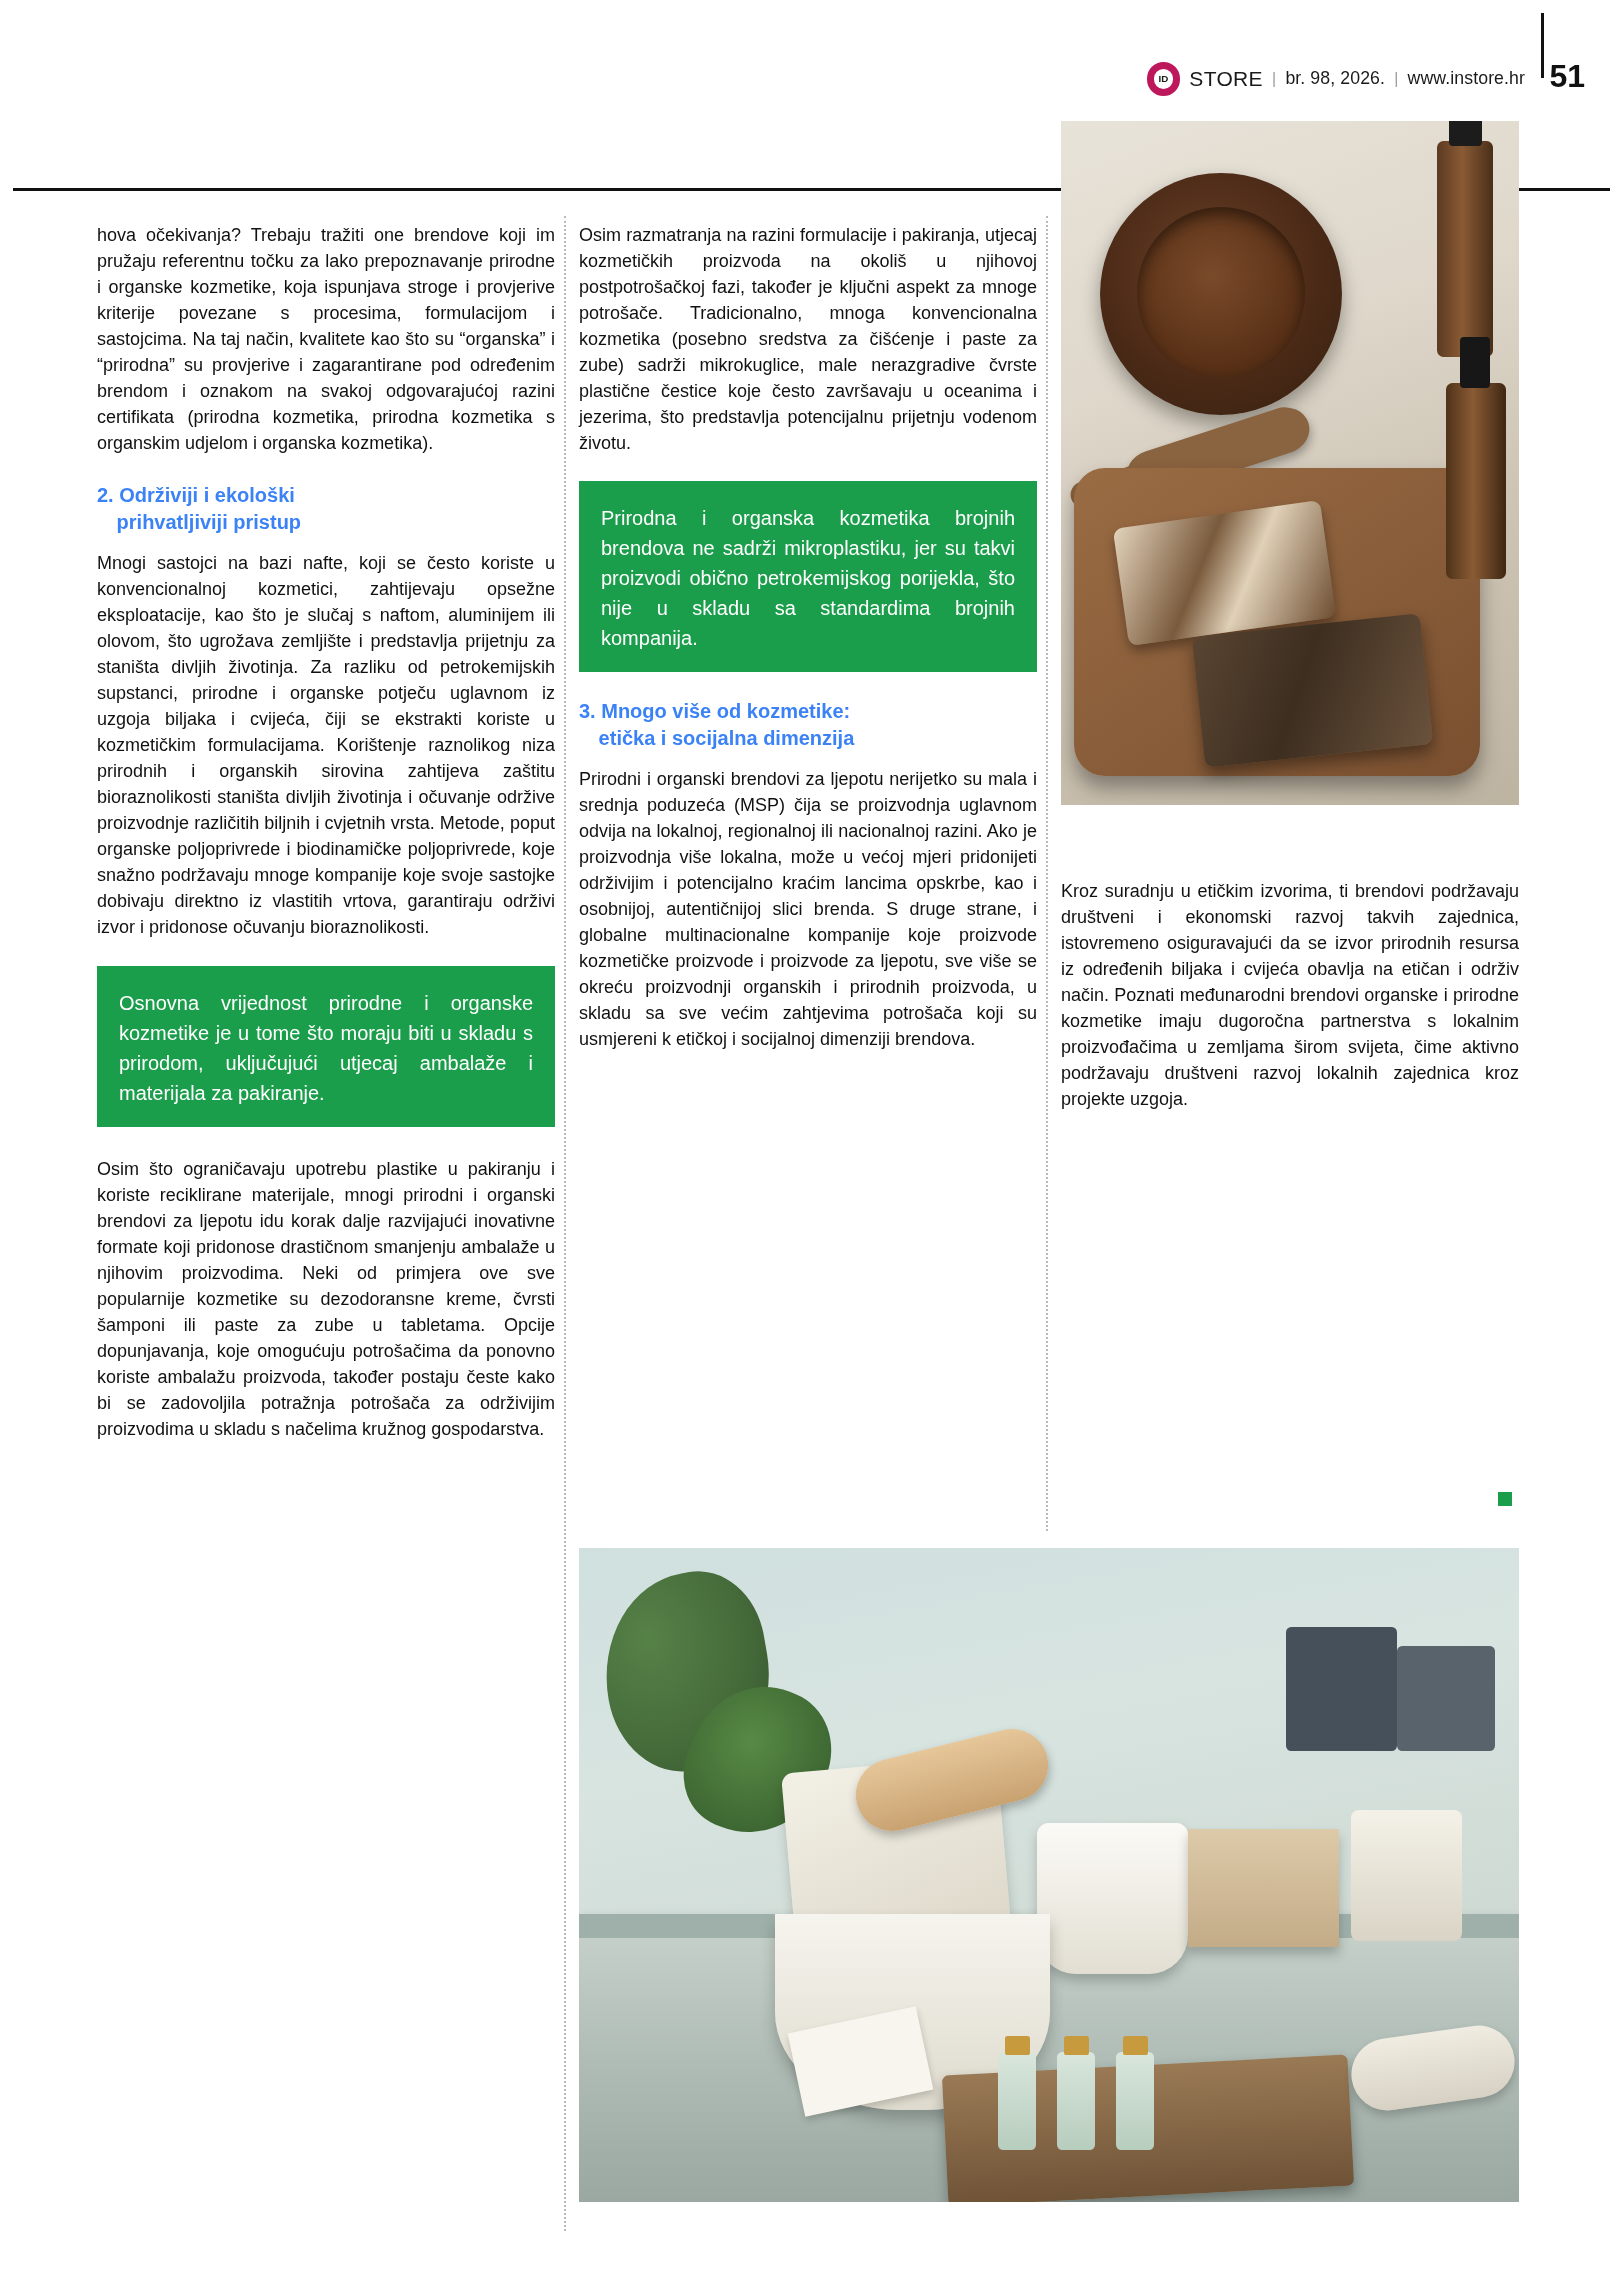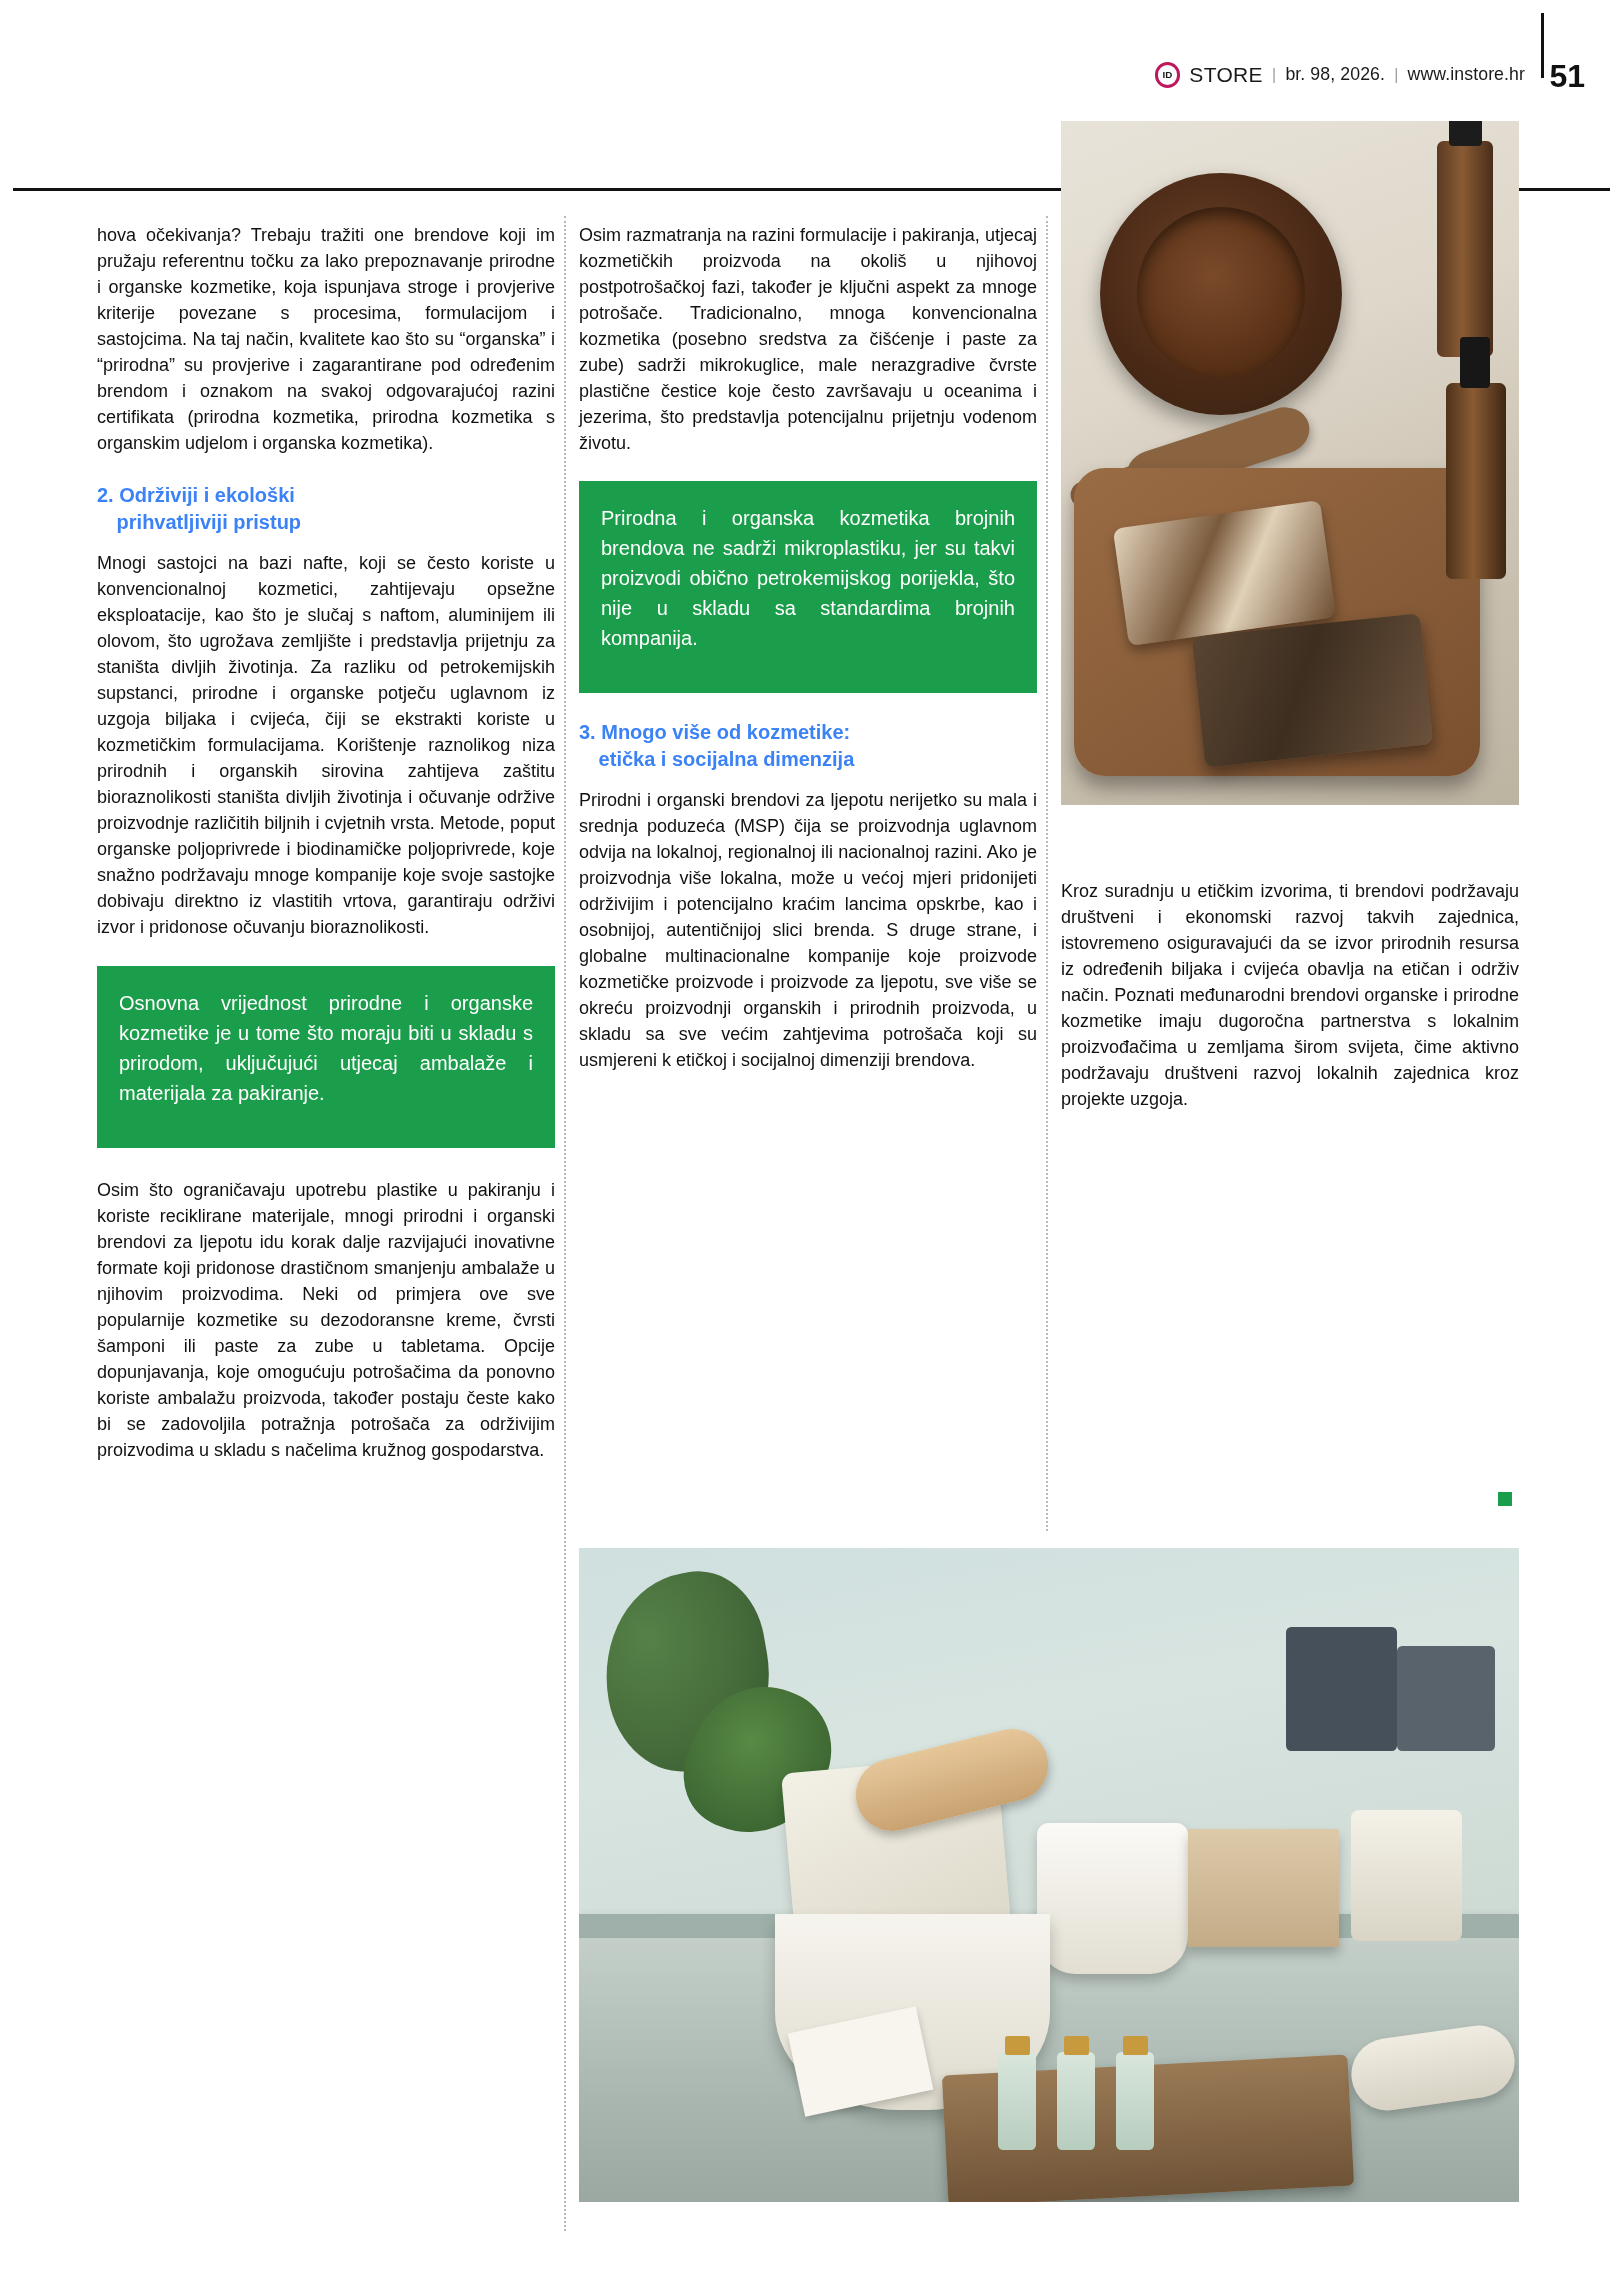--- a/index.html
+++ b/index.html
@@ -35,21 +35,21 @@
     font-size:17.7px;
     color:#1a1a1a;
     letter-spacing:0.1px;
   }
   .logo-mark {
     display:inline-flex;
     align-items:center;
     justify-content:center;
     width:19.6px; height:19.6px;
     border-radius:50%;
-    border:3px solid #be185d;
+    border:7px solid #be185d;
     font-size:9.8px;
     font-weight:bold;
     line-height:1;
     margin-left:12px;
   }
   .brand-name {
     font-weight:normal;
     font-size:21px;
     letter-spacing:0.3px;
   }
@@ -107,21 +107,21 @@
     font-weight:bold;
     margin:26px 0 14.4px 0;
     color:#3b82f6;
   }
   h2.sect .ind { display:block; padding-left:19.6px; }
 
   
   .callout {
     background:#1b9e4b;
     color:#ffffff;
-    padding:22px 22px 40px 22px;
+    padding:22px 22px 19px 22px;
     font-size:20px;
     line-height:30px;
     text-align:justify;
     box-sizing:border-box;
   }
 
   
   .photo { position:absolute; overflow:hidden; }
 
   

